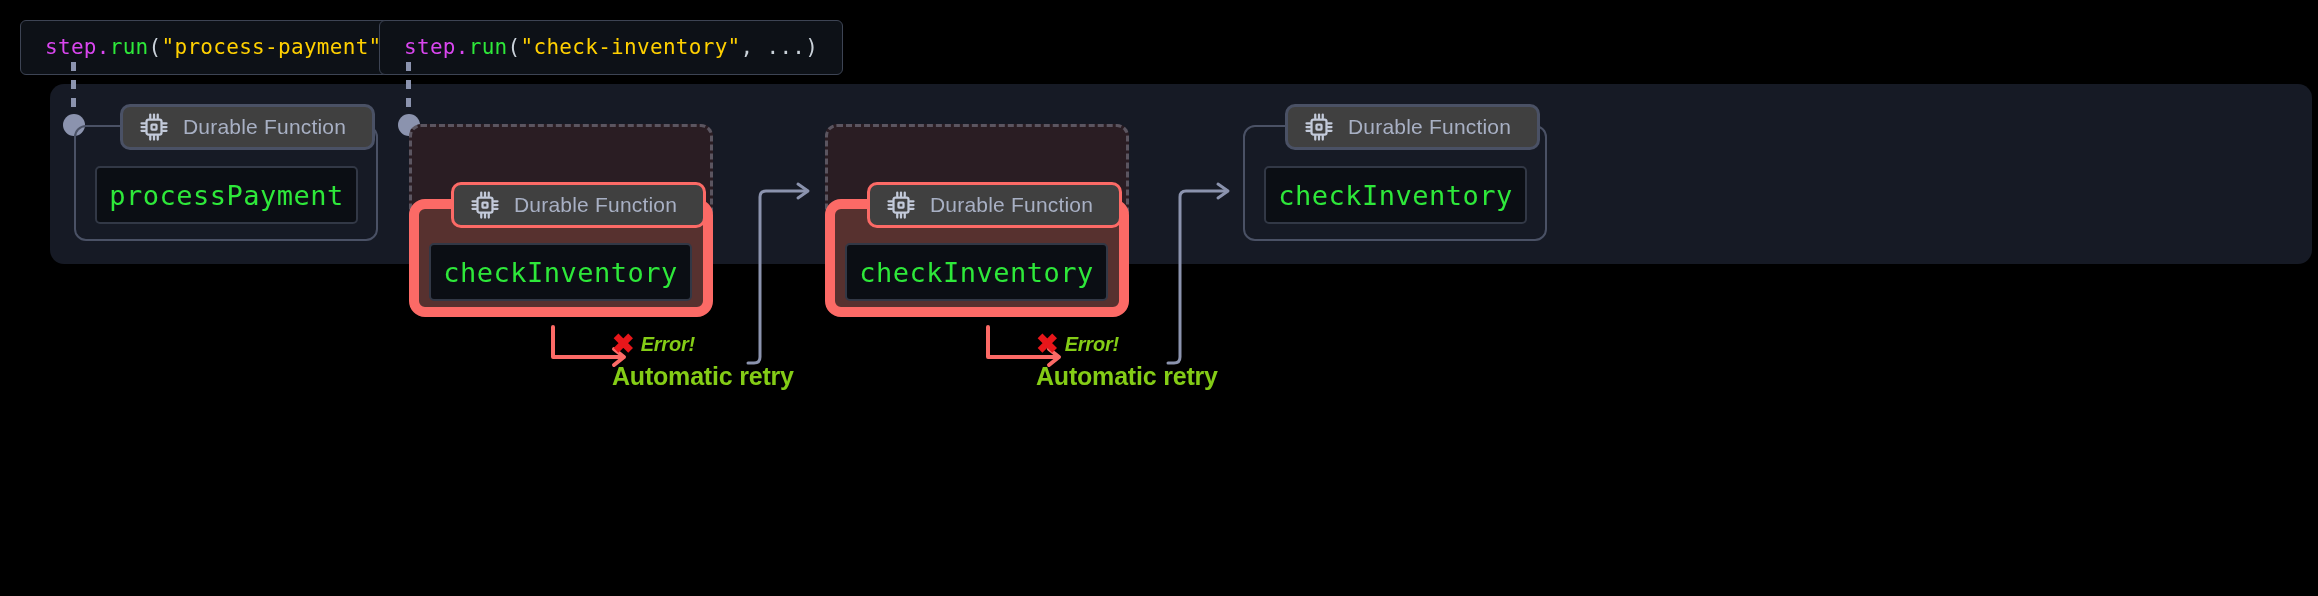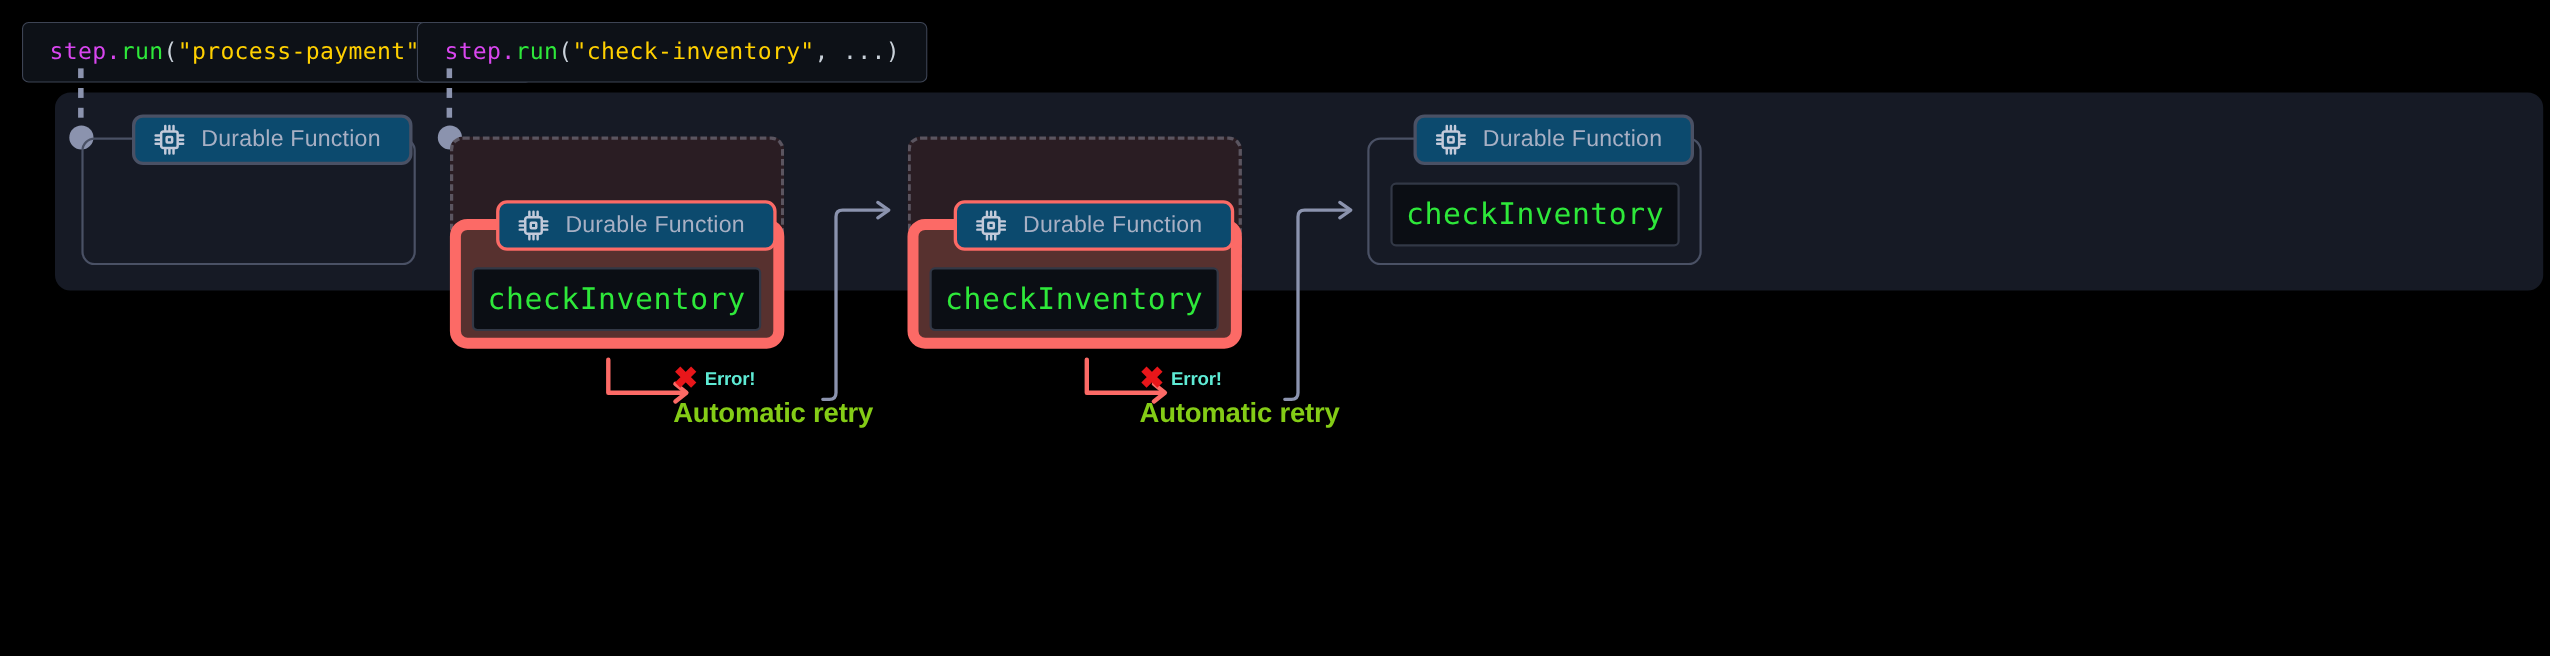--- a/index.html
+++ b/index.html
@@ -88,21 +88,21 @@
   }
 
   
   .df-pill {
     position: absolute;
     display: flex;
     align-items: center;
     gap: 14px;
     height: 46px;
     padding: 0 26px 0 16px;
-    background: #0c4a6e;
+    background: #404040;
     border: 3px solid #4a5165;
     border-radius: 10px;
   }
   .df-pill.failed { border-color: #fc6a66; }
   .df-pill-label {
     color: #a8b0c4;
     font-size: 21px;
     letter-spacing: 0.2px;
     white-space: nowrap;
   }
@@ -134,24 +134,25 @@
     gap: 6px;
     white-space: nowrap;
   }
   .error-x {
     color: #e8161a;
     font-size: 27px;
     font-weight: bold;
     line-height: 1;
   }
   .error-title {
-    color: #5eead4;
-    font-size: 17px;
+    color: #84cc16;
+    font-size: 20px;
     font-weight: bold;
     letter-spacing: -0.2px;
+    font-style: italic;
   }
   .error-sub {
     color: #84cc16;
     font-size: 25px;
     font-weight: bold;
     letter-spacing: -0.2px;
     white-space: nowrap;
     margin-top: 4px;
   }
 
@@ -180,20 +181,23 @@
 
   <div class="df-pill" style="left:120px; top:104px;">
     <svg class="chip-icon" viewBox="0 0 24 24" fill="none" stroke="#c3cada" stroke-width="1.8" stroke-linecap="round" stroke-linejoin="round">
       <rect x="6" y="6" width="12" height="12" rx="1.5"></rect>
       <rect x="10" y="10" width="4" height="4" rx="0.5"></rect>
       <path d="M9 2v3M12 2v3M15 2v3M9 19v3M12 19v3M15 19v3M2 9h3M2 12h3M2 15h3M19 9h3M19 12h3M19 15h3"></path>
     </svg>
     <span class="df-pill-label">Durable Function</span>
   </div>
 
+  <div class="fn-block" style="left:95px; top:166px; width:263px; height:58px;">
+    <span class="fn-block-text">processPayment</span>
+  </div>
 
   <div class="ghost-region" style="left:409px; top:124px; width:304px; height:146px;"></div>
 
   <div class="step-card-failed" style="left:409px; top:199px; width:304px; height:118px;"></div>
 
   <div class="df-pill failed" style="left:451px; top:182px;">
     <svg class="chip-icon" viewBox="0 0 24 24" fill="none" stroke="#c3cada" stroke-width="1.8" stroke-linecap="round" stroke-linejoin="round">
       <rect x="6" y="6" width="12" height="12" rx="1.5"></rect>
       <rect x="10" y="10" width="4" height="4" rx="0.5"></rect>
       <path d="M9 2v3M12 2v3M15 2v3M9 19v3M12 19v3M15 19v3M2 9h3M2 12h3M2 15h3M19 9h3M19 12h3M19 15h3"></path>

